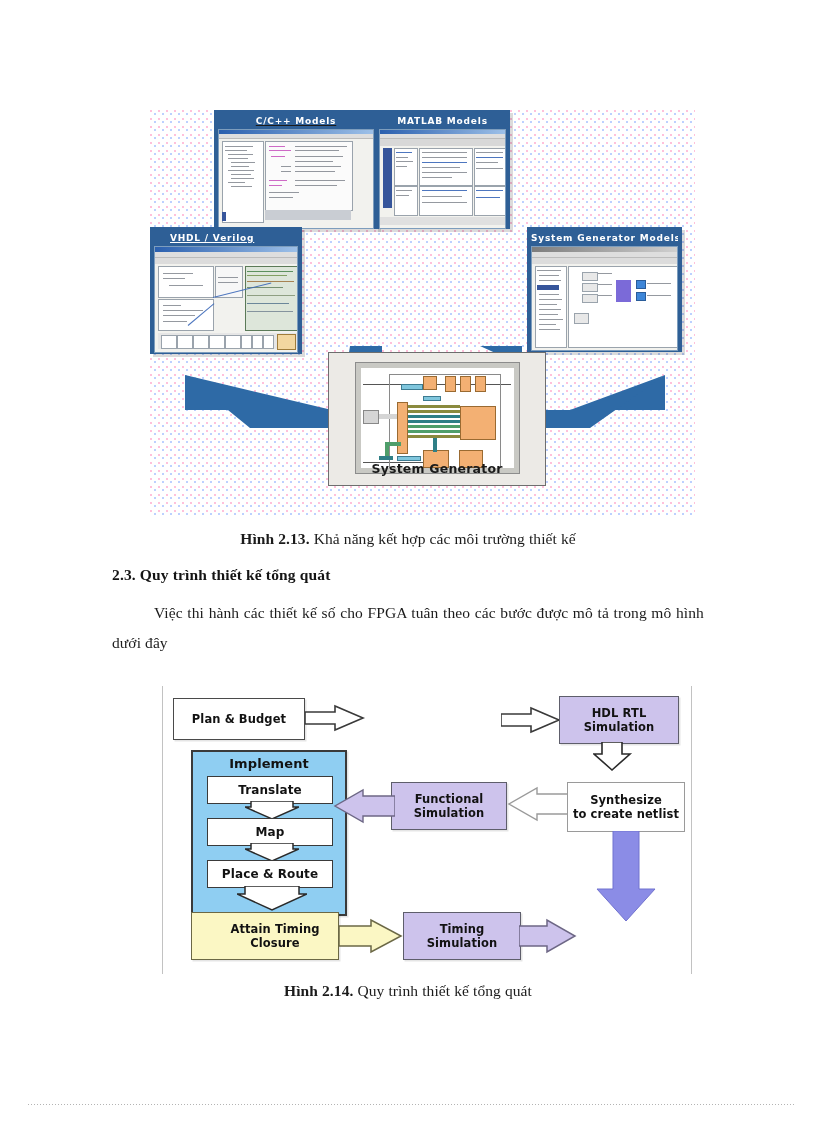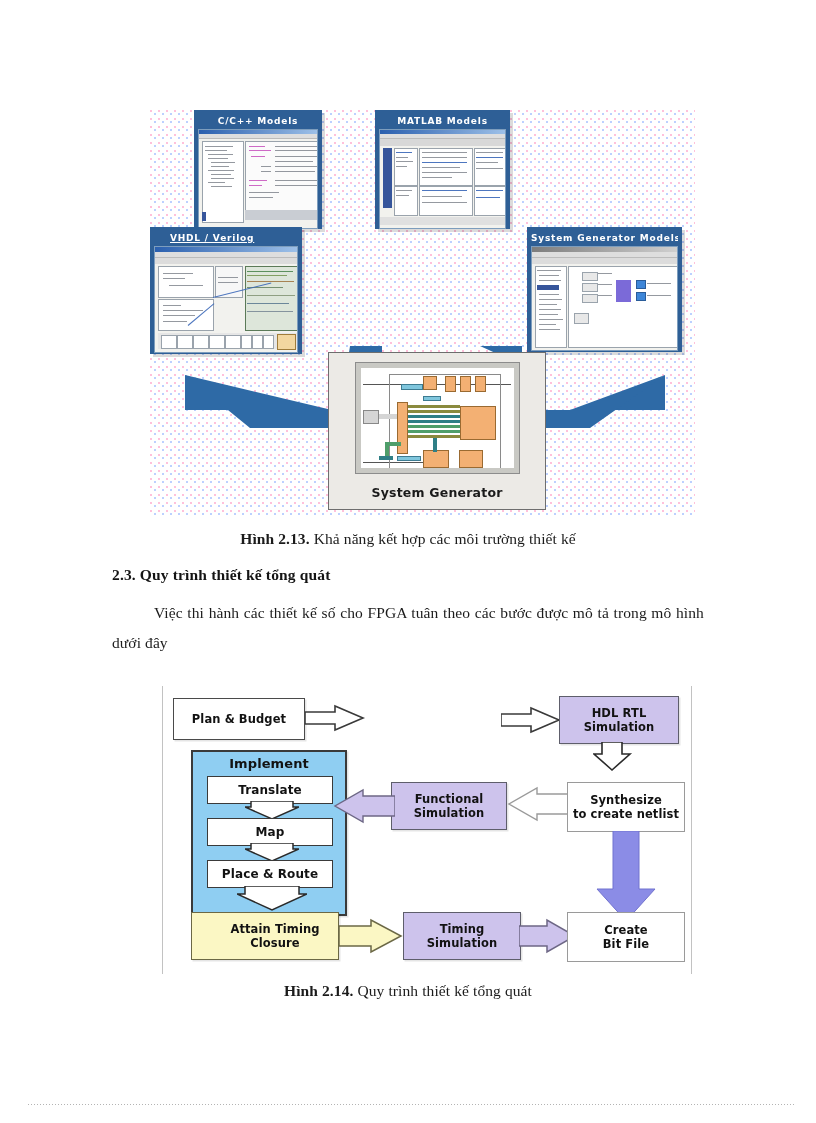--- a/index.html
+++ b/index.html
@@ -126,21 +126,21 @@
   .mon-screen .txtline.blue { background: #3a67b8; opacity:.9; }
   .mon-screen .blk { position: absolute; background: #c9cdd3; }
   .mon-screen .navy { position: absolute; background: #36559b; }
 
   
   #sysgen-box {
     position: absolute;
     left: 178px;
     top: 242px;
     width: 218px;
-    height: 158px;
+    height: 134px;
     background: #eceae6;
     border: 1px solid #6e6e6e;
     box-sizing: border-box;
   }
   #sysgen-inner {
     position: absolute;
     left: 27px;
     top: 10px;
     width: 163px;
     height: 110px;
@@ -232,21 +232,21 @@
     <polygon points="35,265 100,318 182,318 182,300 115,300" fill="#2e6aa6"></polygon>
     <polygon points="35,265 35,300 115,300 182,300" fill="#2e6aa6"></polygon>
 
     <polygon points="515,265 515,300 420,300 396,300 396,315 430,315" fill="#2e6aa6"></polygon>
     <polygon points="515,265 440,318 396,318 396,300 420,300" fill="#2e6aa6"></polygon>
 
     <polygon points="200,236 232,236 232,246 190,300" fill="#2e6aa6"></polygon>
     <polygon points="330,236 372,236 372,246 352,246" fill="#2e6aa6"></polygon>
   </svg>
 
-  <div class="monitor" style="left:44px; top:0px; width:128px; height:119px;">
+  <div class="monitor" style="left:64px; top:0px; width:164px; height:119px;text-decoration:underline;">
     <div class="mon-title">C/C++ Models</div>
     <div class="mon-screen" style="height:98px;">
       <div class="titlebar"></div>
       <div class="menubar"></div>
       <div class="pane" style="left:3px; top:11px; width:40px; height:80px;"></div>
       <div class="txtline" style="left:6px; top:16px; width:28px;"></div>
       <div class="txtline" style="left:6px; top:20px; width:22px;"></div>
       <div class="txtline" style="left:9px; top:24px; width:25px;"></div>
       <div class="txtline" style="left:9px; top:28px; width:20px;"></div>
       <div class="txtline" style="left:12px; top:32px; width:24px;"></div>
@@ -547,22 +547,19 @@
   <div class="fnode purple" style="left:240px; top:226px; width:118px; height:48px;">
     <span><span>Timing</span><br><span>Simulation</span></span>
   </div>
 
   <div class="farrow" style="left:356px; top:232px;">
     <svg width="60" height="36" viewBox="0 0 60 36">
       <polygon points="0,8 28,8 28,2 56,18 28,34 28,28 0,28" fill="#cdc3ec" stroke="#6d6785" stroke-width="1.5" stroke-linejoin="miter"></polygon>
     </svg>
   </div>
 
-  <div class="fnode thin" style="left:404px; top:226px; width:118px; height:50px;">
-    <span><span>Create</span><br><span>Bit File</span></span>
-  </div>
 </div>
 
 <div class="doc-caption" style="top:982px;">
   <b>Hình 2.14.</b><span> Quy trình thiết kế tổng quát</span>
 </div>
 
 <div class="page-rule"></div>
 
 </body></html>

